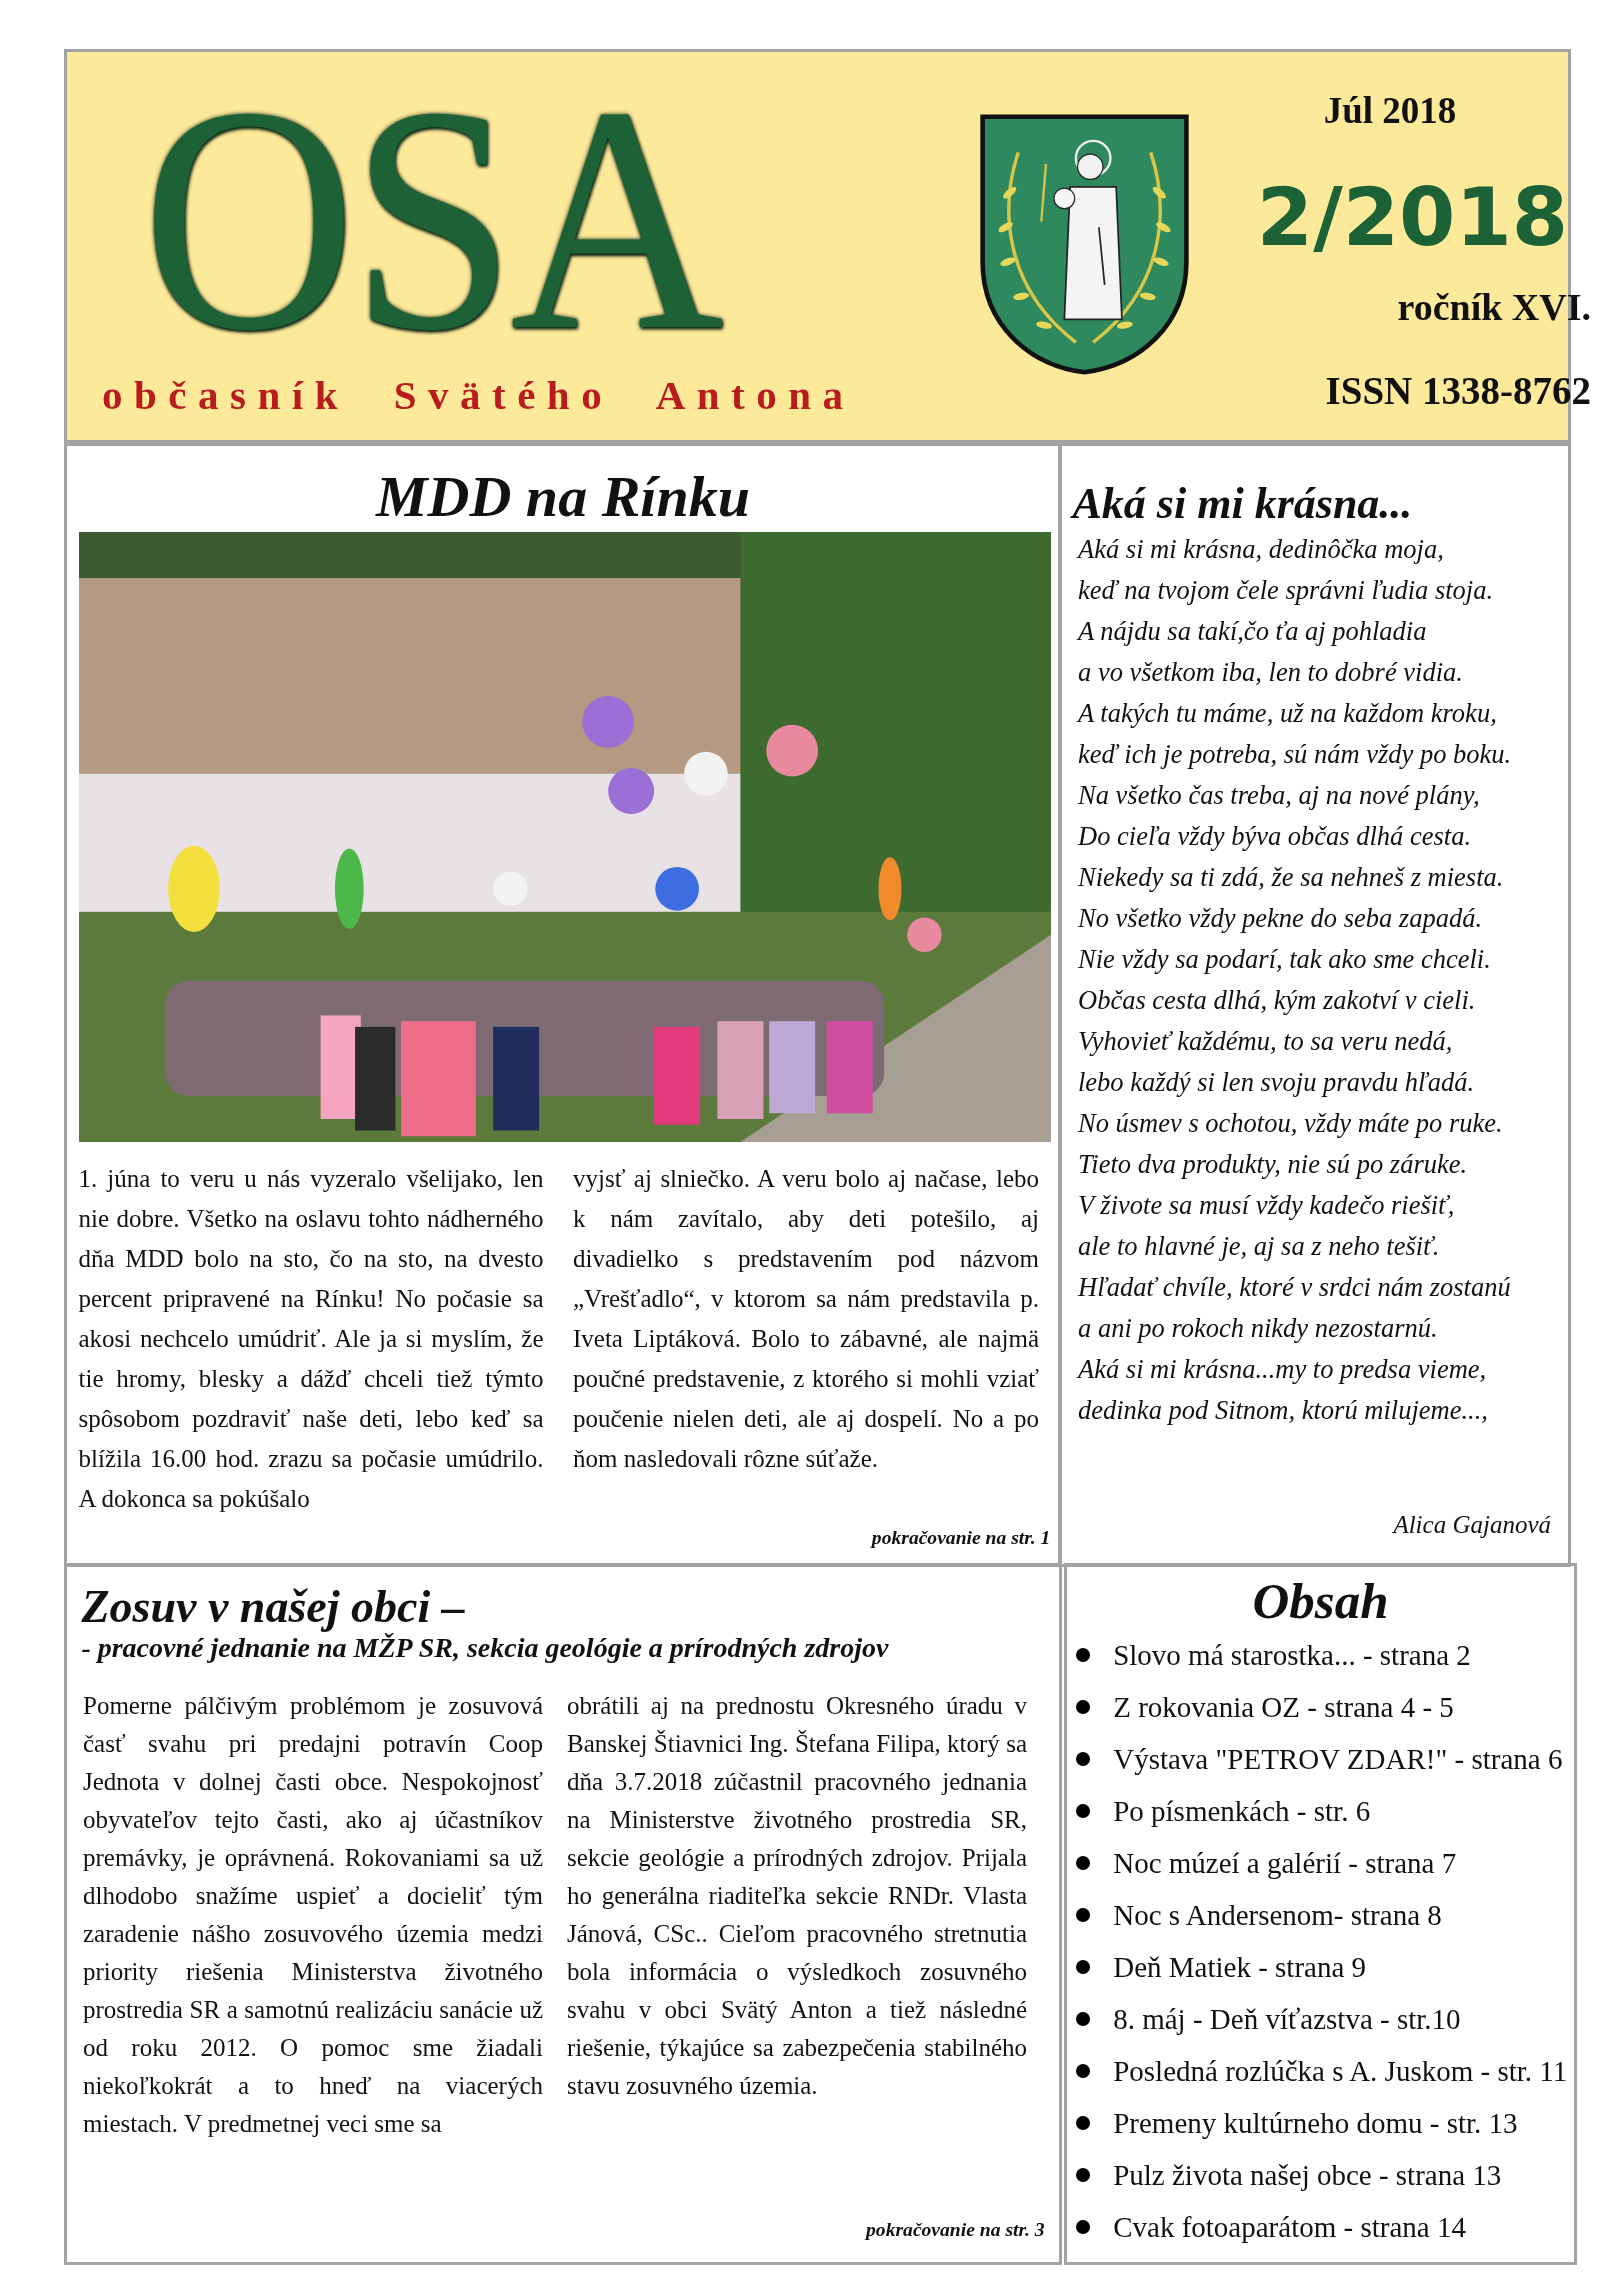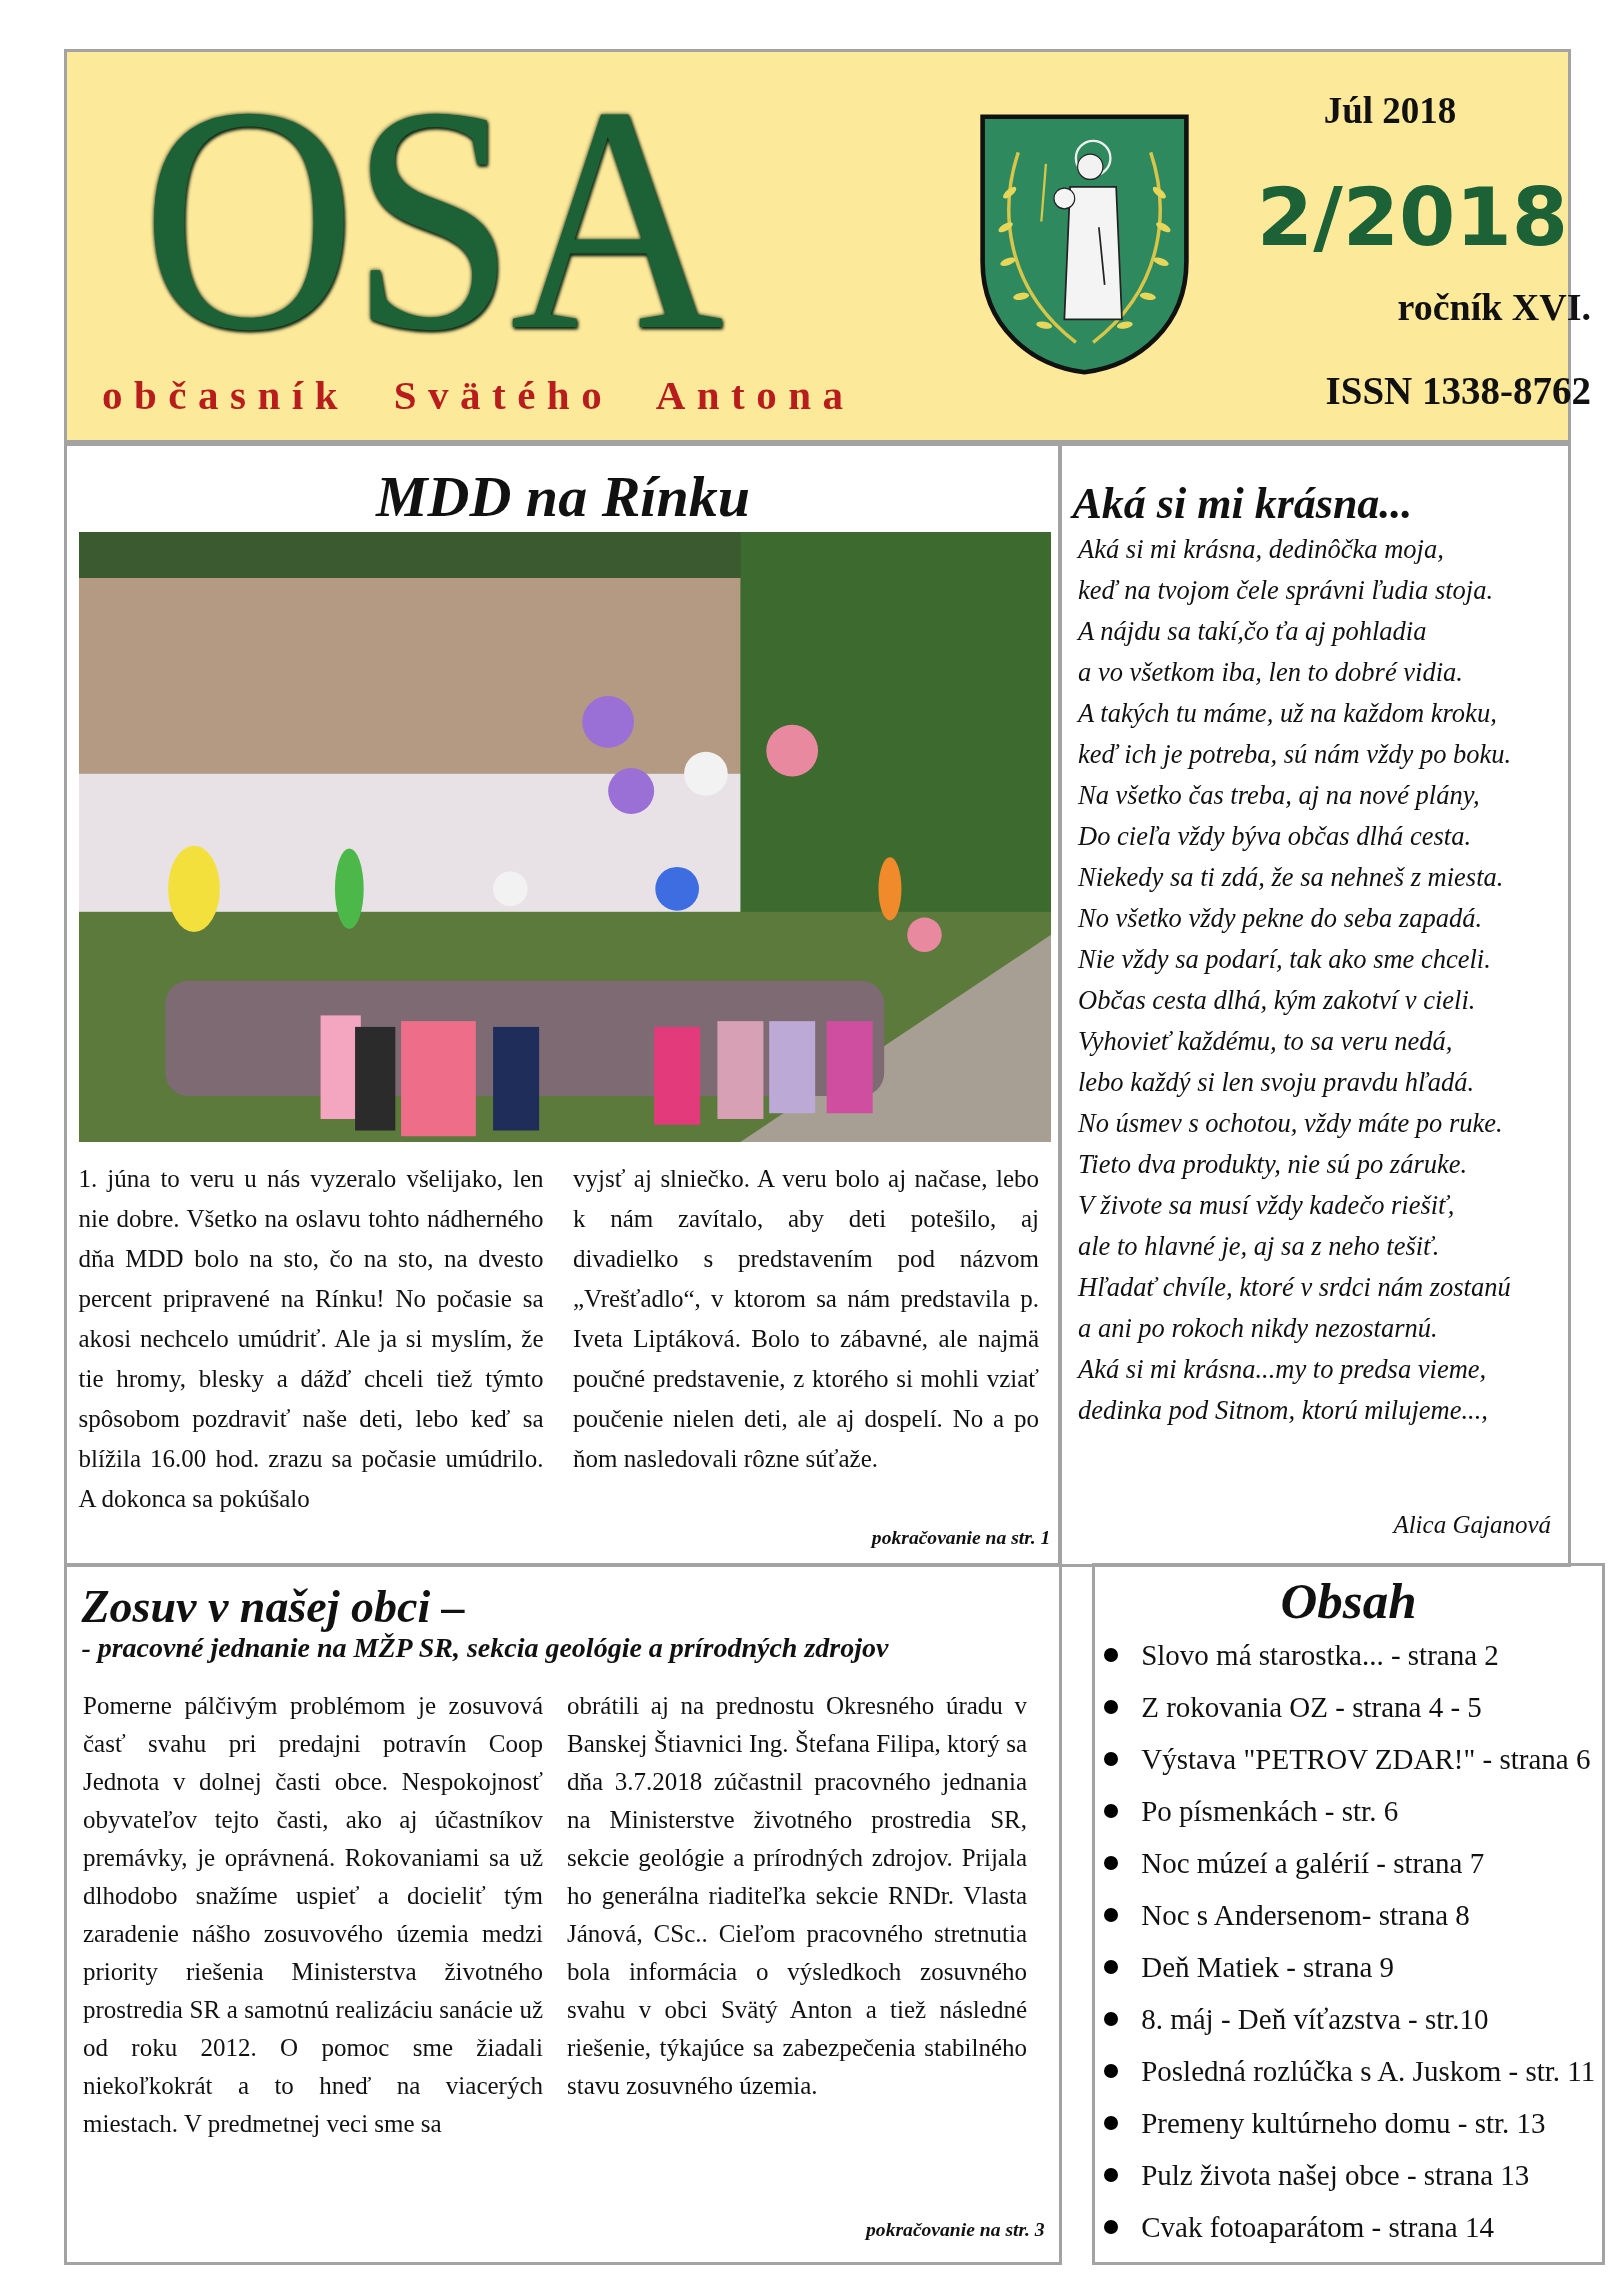--- a/index.html
+++ b/index.html
@@ -14,21 +14,21 @@
   .crest { position: absolute; left: 911px; top: 60px; width: 213px; height: 265px; }
   .issue-month { position: absolute; left: 1208px; top: 37px; width: 230px; text-align: center; font-family: "Liberation Serif", serif; font-weight: bold; font-size: 37px; color: #111; }
   .issue-number { position: absolute; left: 1144px; top: 118px; width: 403px; text-align: center; font-family: "DejaVu Sans", sans-serif; font-weight: bold; font-size: 81px; color: #1d6137; }
   .volume { position: absolute; left: 1208px; top: 233px; width: 316px; text-align: right; font-family: "Liberation Serif", serif; font-weight: bold; font-size: 38px; }
   .issn { position: absolute; left: 1093px; top: 316px; width: 431px; text-align: right; font-family: "Liberation Serif", serif; font-weight: bold; font-size: 39px; }
 
   
   #box-mdd { left: 64px; top: 440px; width: 998px; height: 1127px; }
   #box-poem { left: 1058px; top: 440px; width: 513px; height: 1127px; }
   #box-zosuv { left: 64px; top: 1563px; width: 998px; height: 702px; }
-  #box-obsah { left: 1092px; top: 1563px; width: 513px; height: 702px; }
+  #box-obsah { left: 1064px; top: 1563px; width: 513px; height: 702px; }
 
   .art-title { position: absolute; font-family: "Liberation Serif", serif; font-style: italic; font-weight: bold; font-size: 58px; }
   .photo { position: absolute; left: 11.5px; top: 89px; width: 972px; height: 610px; overflow: hidden; }
   .body-col { position: absolute; font-family: "Liberation Serif", serif; font-size: 25px; line-height: 40px; text-align: justify; }
   .continued { position: absolute; font-family: "Liberation Serif", serif; font-style: italic; font-weight: bold; font-size: 19.6px; }
 
   .poem-title { left: 11.5px; top: 35px; font-size: 44px; }
   .poem { position: absolute; left: 17px; top: 86px; font-family: "Liberation Serif", serif; font-style: italic; font-size: 26.5px; line-height: 41px; }
   .poem-line { white-space: nowrap; }
   .poem-author { position: absolute; right: 17px; top: 1068px; font-family: "Liberation Serif", serif; font-style: italic; font-size: 25px; }

